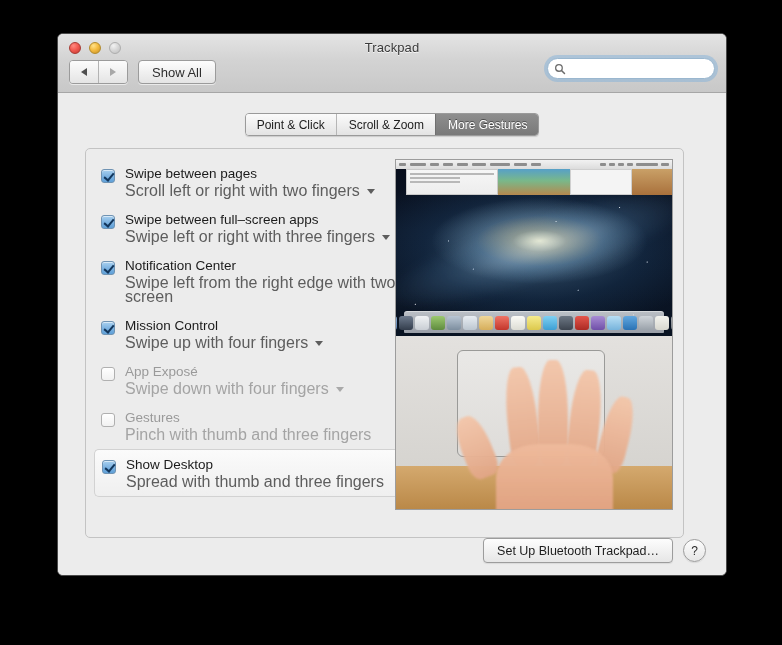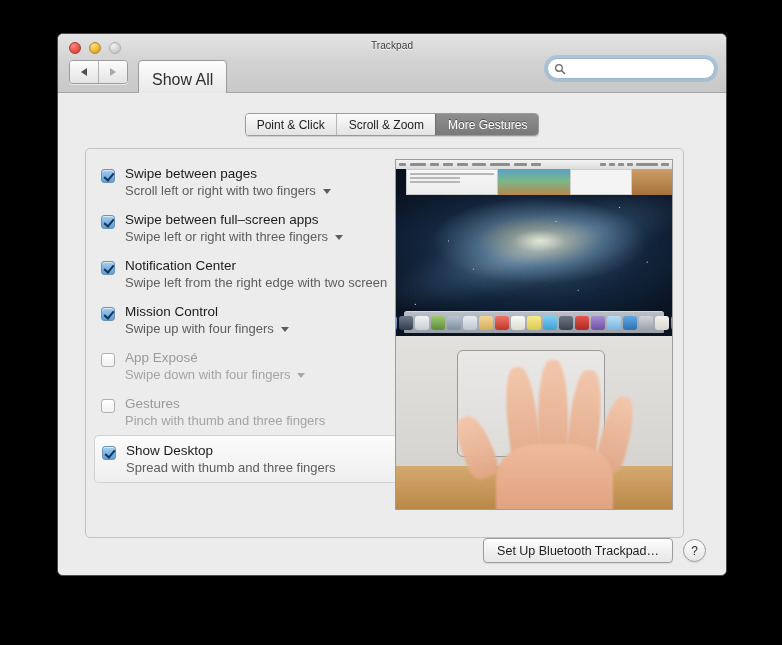--- a/index.html
+++ b/index.html
@@ -65,21 +65,21 @@
   .tl.zoom {
     background: radial-gradient(circle at 35% 28%, #f2f2f2 0%, #d8d8d8 45%, #bdbdbd 100%);
     border: 1px solid #aeaeae;
   }
 
   .win-title {
     position: absolute;
     left: 0; right: 0;
     top: 6px;
     text-align: center;
-    font-size: 10px;
+    font-size: 13px;
     color: #3a3a3a;
     text-shadow: 0 1px 0 rgba(255,255,255,0.75);
     letter-spacing: 0.1px;
   }
 
   
   .navgroup {
     position: absolute;
     left: 11px;
     top: 26px;
@@ -105,25 +105,25 @@
     border-bottom: 4.5px solid transparent;
   }
   .arrow-l { border-right: 6px solid #4f4f4f; }
   .arrow-r { border-left: 6px solid #a8a8a8; }
 
   .showall {
     position: absolute;
     left: 80px;
     top: 26px;
     height: 22px;
-    padding: 8px 13px;
+    padding: 0 13px;
     border: 1px solid #9b9b9b;
     border-radius: 4px;
     background: linear-gradient(to bottom, #fdfdfd, #e4e4e4);
-    font-size: 16px;
+    font-size: 13px;
     color: #2e2e2e;
     display: flex;
     align-items: center;
     box-shadow: 0 1px 0 rgba(255,255,255,0.6);
     cursor: default;
   }
 
   .searchwrap {
     position: absolute;
     right: 11px;
@@ -277,21 +277,21 @@
     color: #1b1b1b;
     line-height: 16px;
     margin-bottom: 2px;
   }
   .gsub-line {
     display: flex;
     align-items: center;
     gap: 7px;
   }
   .gsub {
-    font-size: 13px;
+    font-size: 16px;
     color: #5d5d5d;
     line-height: 14px;
   }
   .grow.disabled .gtitle { color: #9a9a9a; }
   .grow.disabled .gsub { color: #a4a4a4; }
   .caret {
     width: 0; height: 0;
     border-left: 4px solid transparent;
     border-right: 4px solid transparent;
     border-top: 5px solid #5d5d5d;

